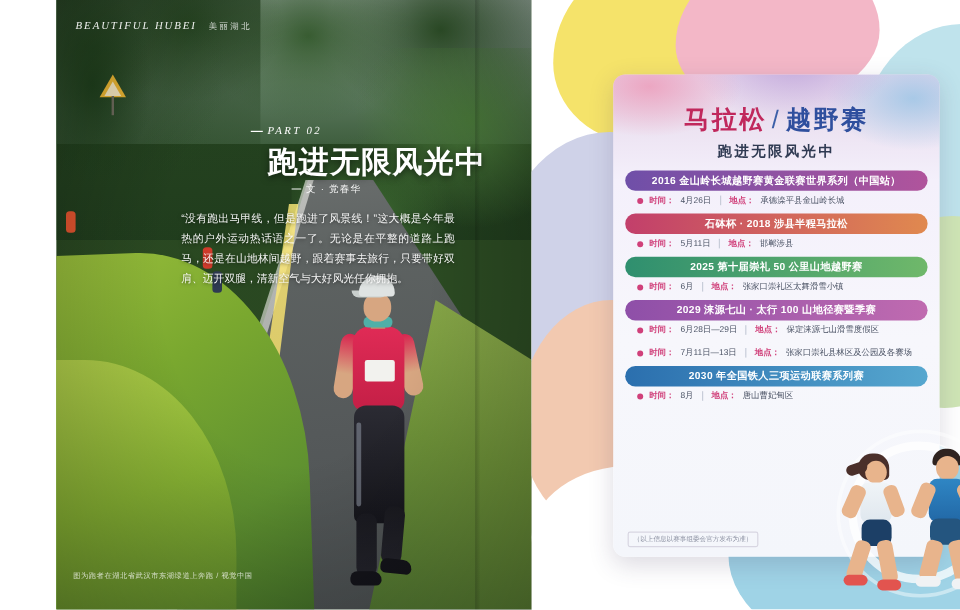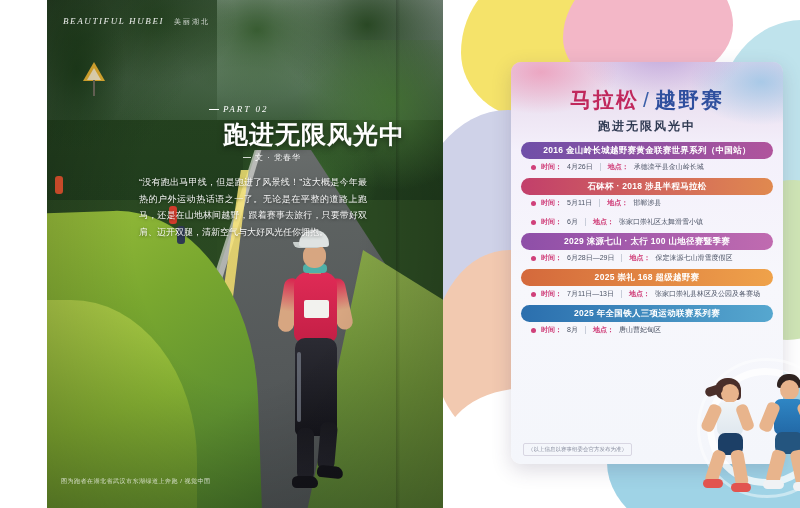--- a/index.html
+++ b/index.html
@@ -195,21 +195,21 @@
     position: absolute; left: 208px; top: 152px;
     color: rgba(255,255,255,0.93);
     font-size: 8px;
     letter-spacing: 1px;
   }
   .byline:before {
     content: "";
     position: absolute; left: -12px; top: 5px; width: 8px; height: 1px; background: rgba(255,255,255,.8);
   }
   .lede {
-    position: absolute; left: 92px; top: 174px; width: 228px;
+    position: absolute; left: 104px; top: 174px; width: 228px;
     color: rgba(255,255,255,0.95);
     font-size: 9px;
     line-height: 1.85;
     text-align: justify;
     text-shadow: 0 1px 3px rgba(0,0,0,0.5);
   }
   .photo-credit {
     position: absolute; left: 14px; bottom: 22px;
     color: rgba(255,255,255,0.75);
     font-size: 6px;
@@ -481,20 +481,21 @@
             <span>5月11日</span>
             <span class="meta-sep"></span>
             <span class="meta-key">地点：</span>
             <span>邯郸涉县</span>
           </div>
         </div>
 
 
 
         <div class="event">
+          <div class="event-name" style="background:linear-gradient(90deg,#2f8f6f,#6fb86a)">2025 第十届崇礼 50 公里山地越野赛</div>
           <div class="event-meta">
             <span class="meta-dot"></span>
             <span class="meta-key">时间：</span>
             <span>6月</span>
             <span class="meta-sep"></span>
             <span class="meta-key">地点：</span>
             <span>张家口崇礼区太舞滑雪小镇</span>
           </div>
         </div>
 
@@ -504,33 +505,32 @@
             <span class="meta-dot"></span>
             <span class="meta-key">时间：</span>
             <span>6月28日—29日</span>
             <span class="meta-sep"></span>
             <span class="meta-key">地点：</span>
             <span>保定涞源七山滑雪度假区</span>
           </div>
         </div>
 
         <div class="event">
-          <div class="event-name" style="background:linear-gradient(90deg,#d4693c,#efa24a)">2025 崇礼 168 超级越野赛</div>
           <div class="event-meta">
             <span class="meta-dot"></span>
             <span class="meta-key">时间：</span>
             <span>7月11日—13日</span>
             <span class="meta-sep"></span>
             <span class="meta-key">地点：</span>
             <span>张家口崇礼县林区及公园及各赛场</span>
           </div>
         </div>
 
         <div class="event">
-          <div class="event-name" style="background:linear-gradient(90deg,#2b6fae,#56a7cf)">2025 年全国铁人三项运动联赛系列赛</div>
+          <div class="event-name" style="background:linear-gradient(90deg,#2b6fae,#56a7cf)">2030 年全国铁人三项运动联赛系列赛</div>
           <div class="event-meta">
             <span class="meta-dot"></span>
             <span class="meta-key">时间：</span>
             <span>8月</span>
             <span class="meta-sep"></span>
             <span class="meta-key">地点：</span>
             <span>唐山曹妃甸区</span>
           </div>
         </div>
 

